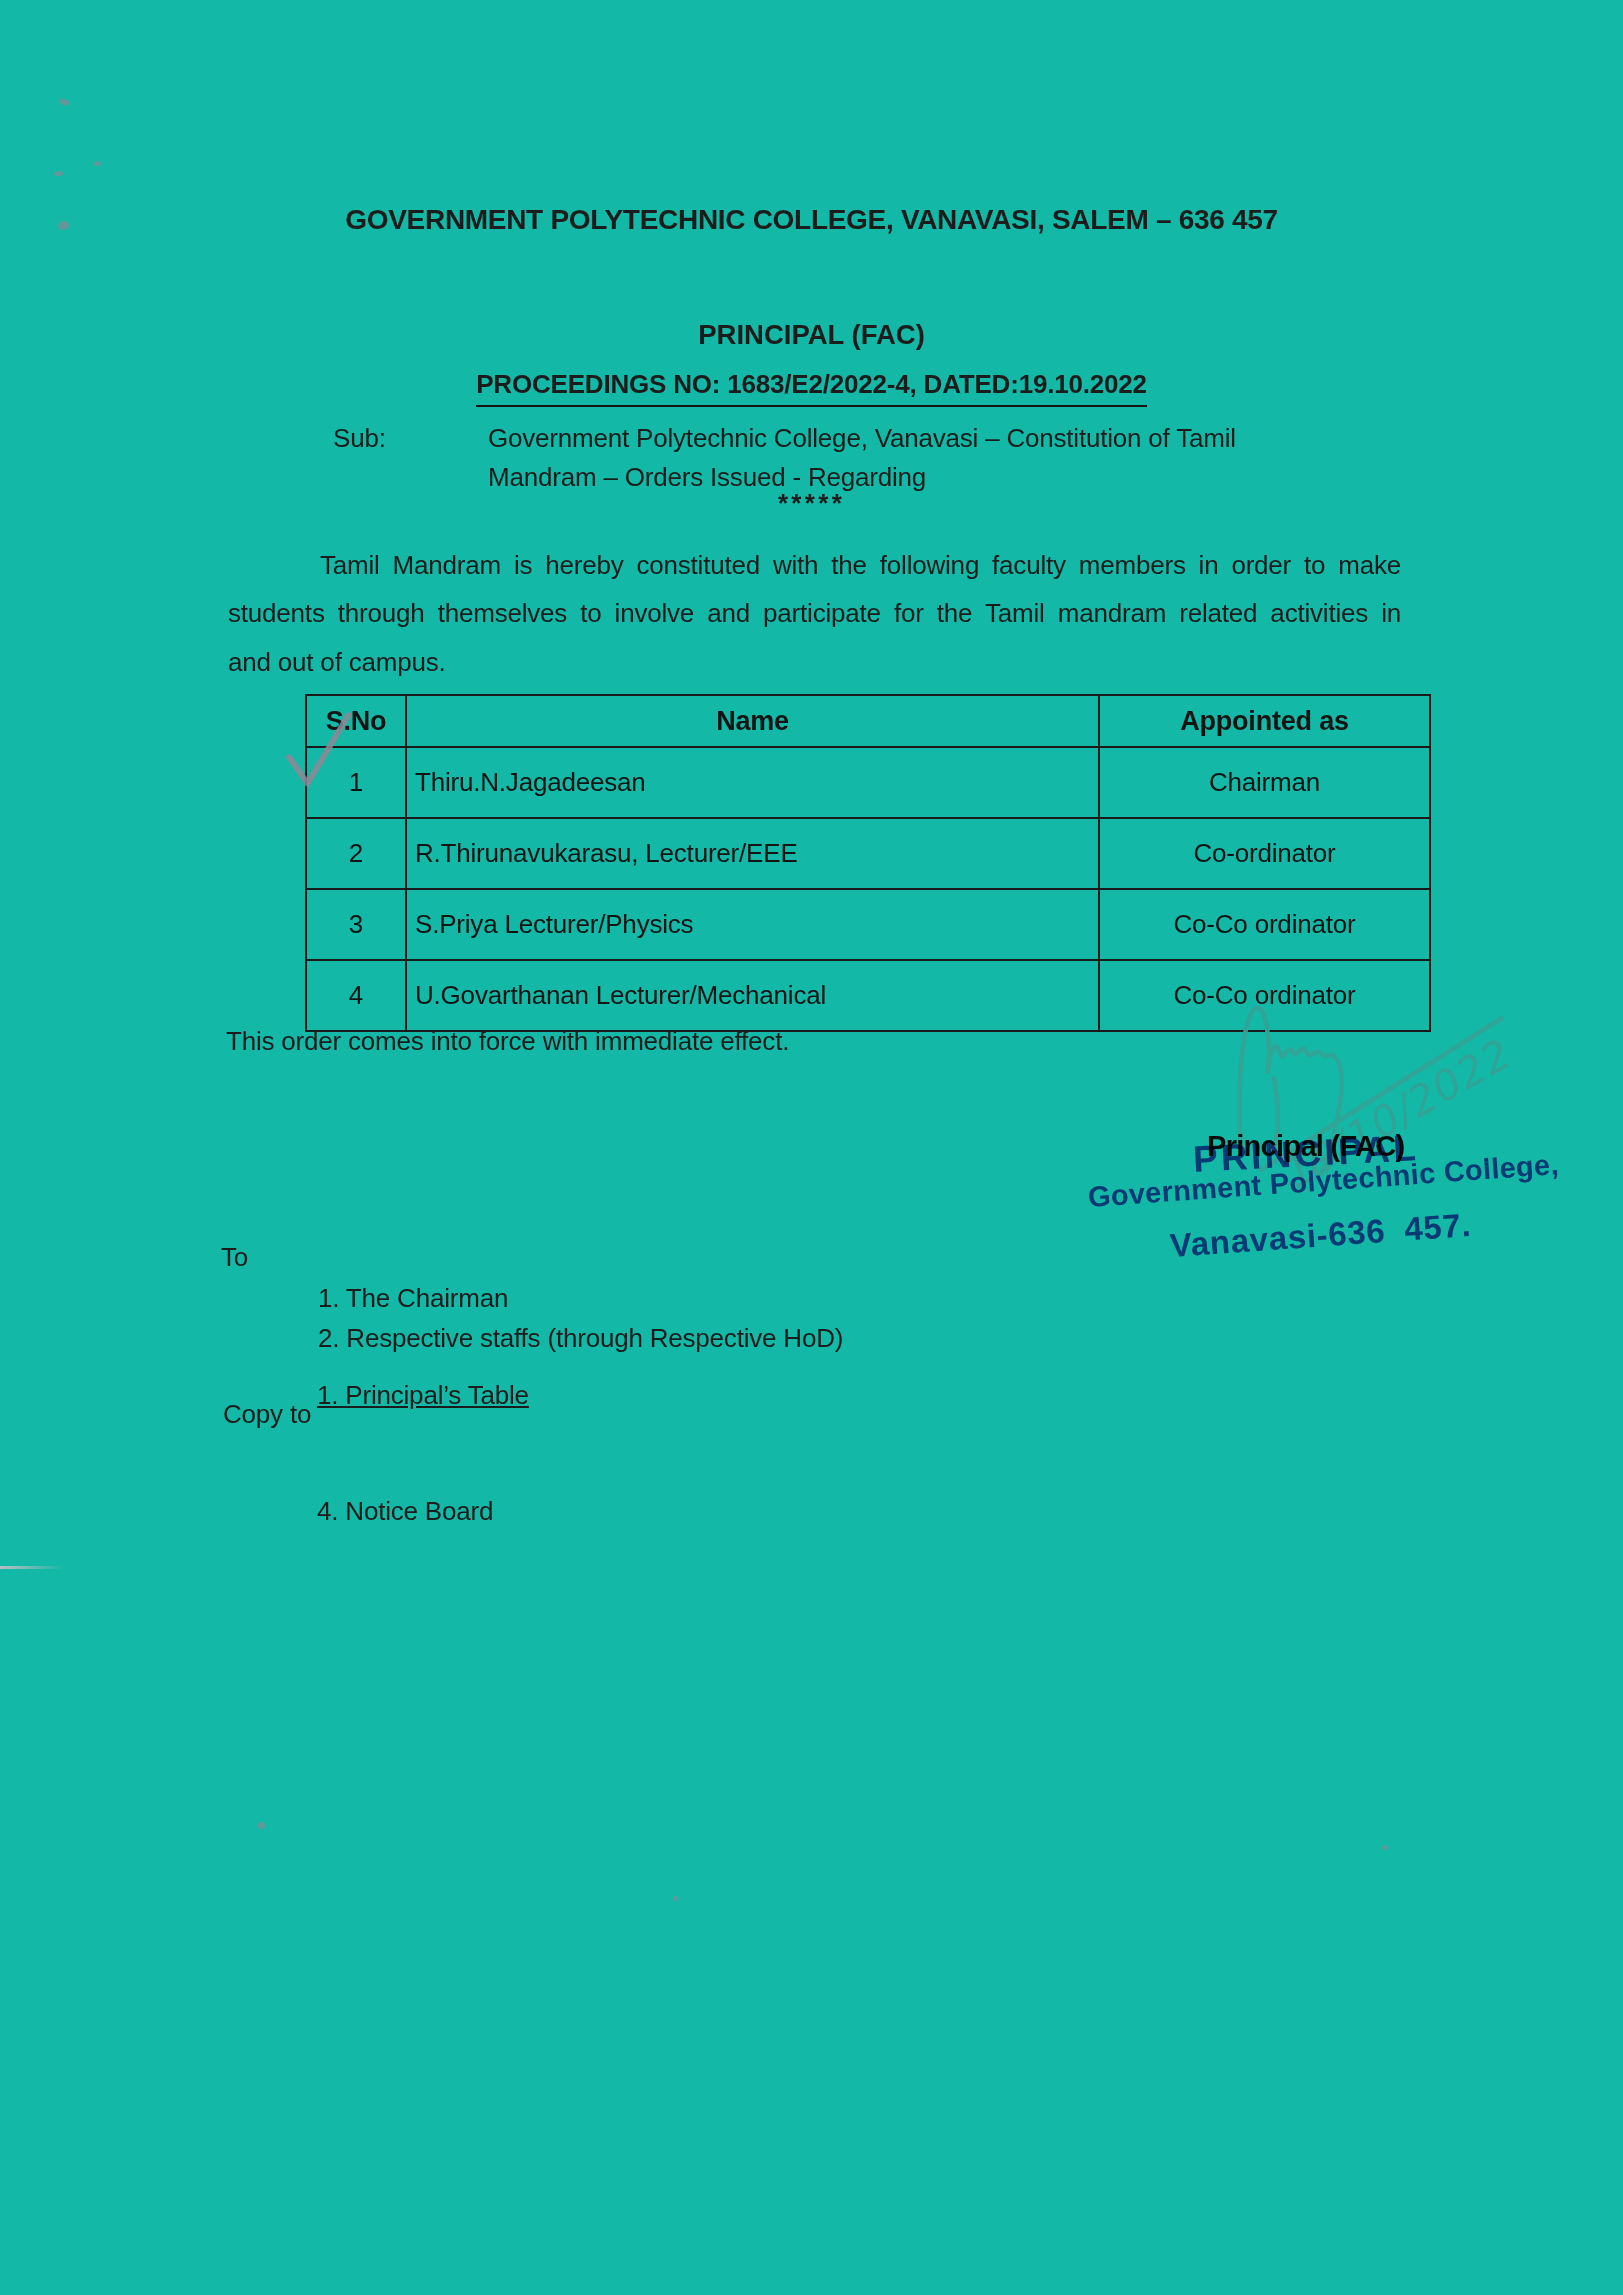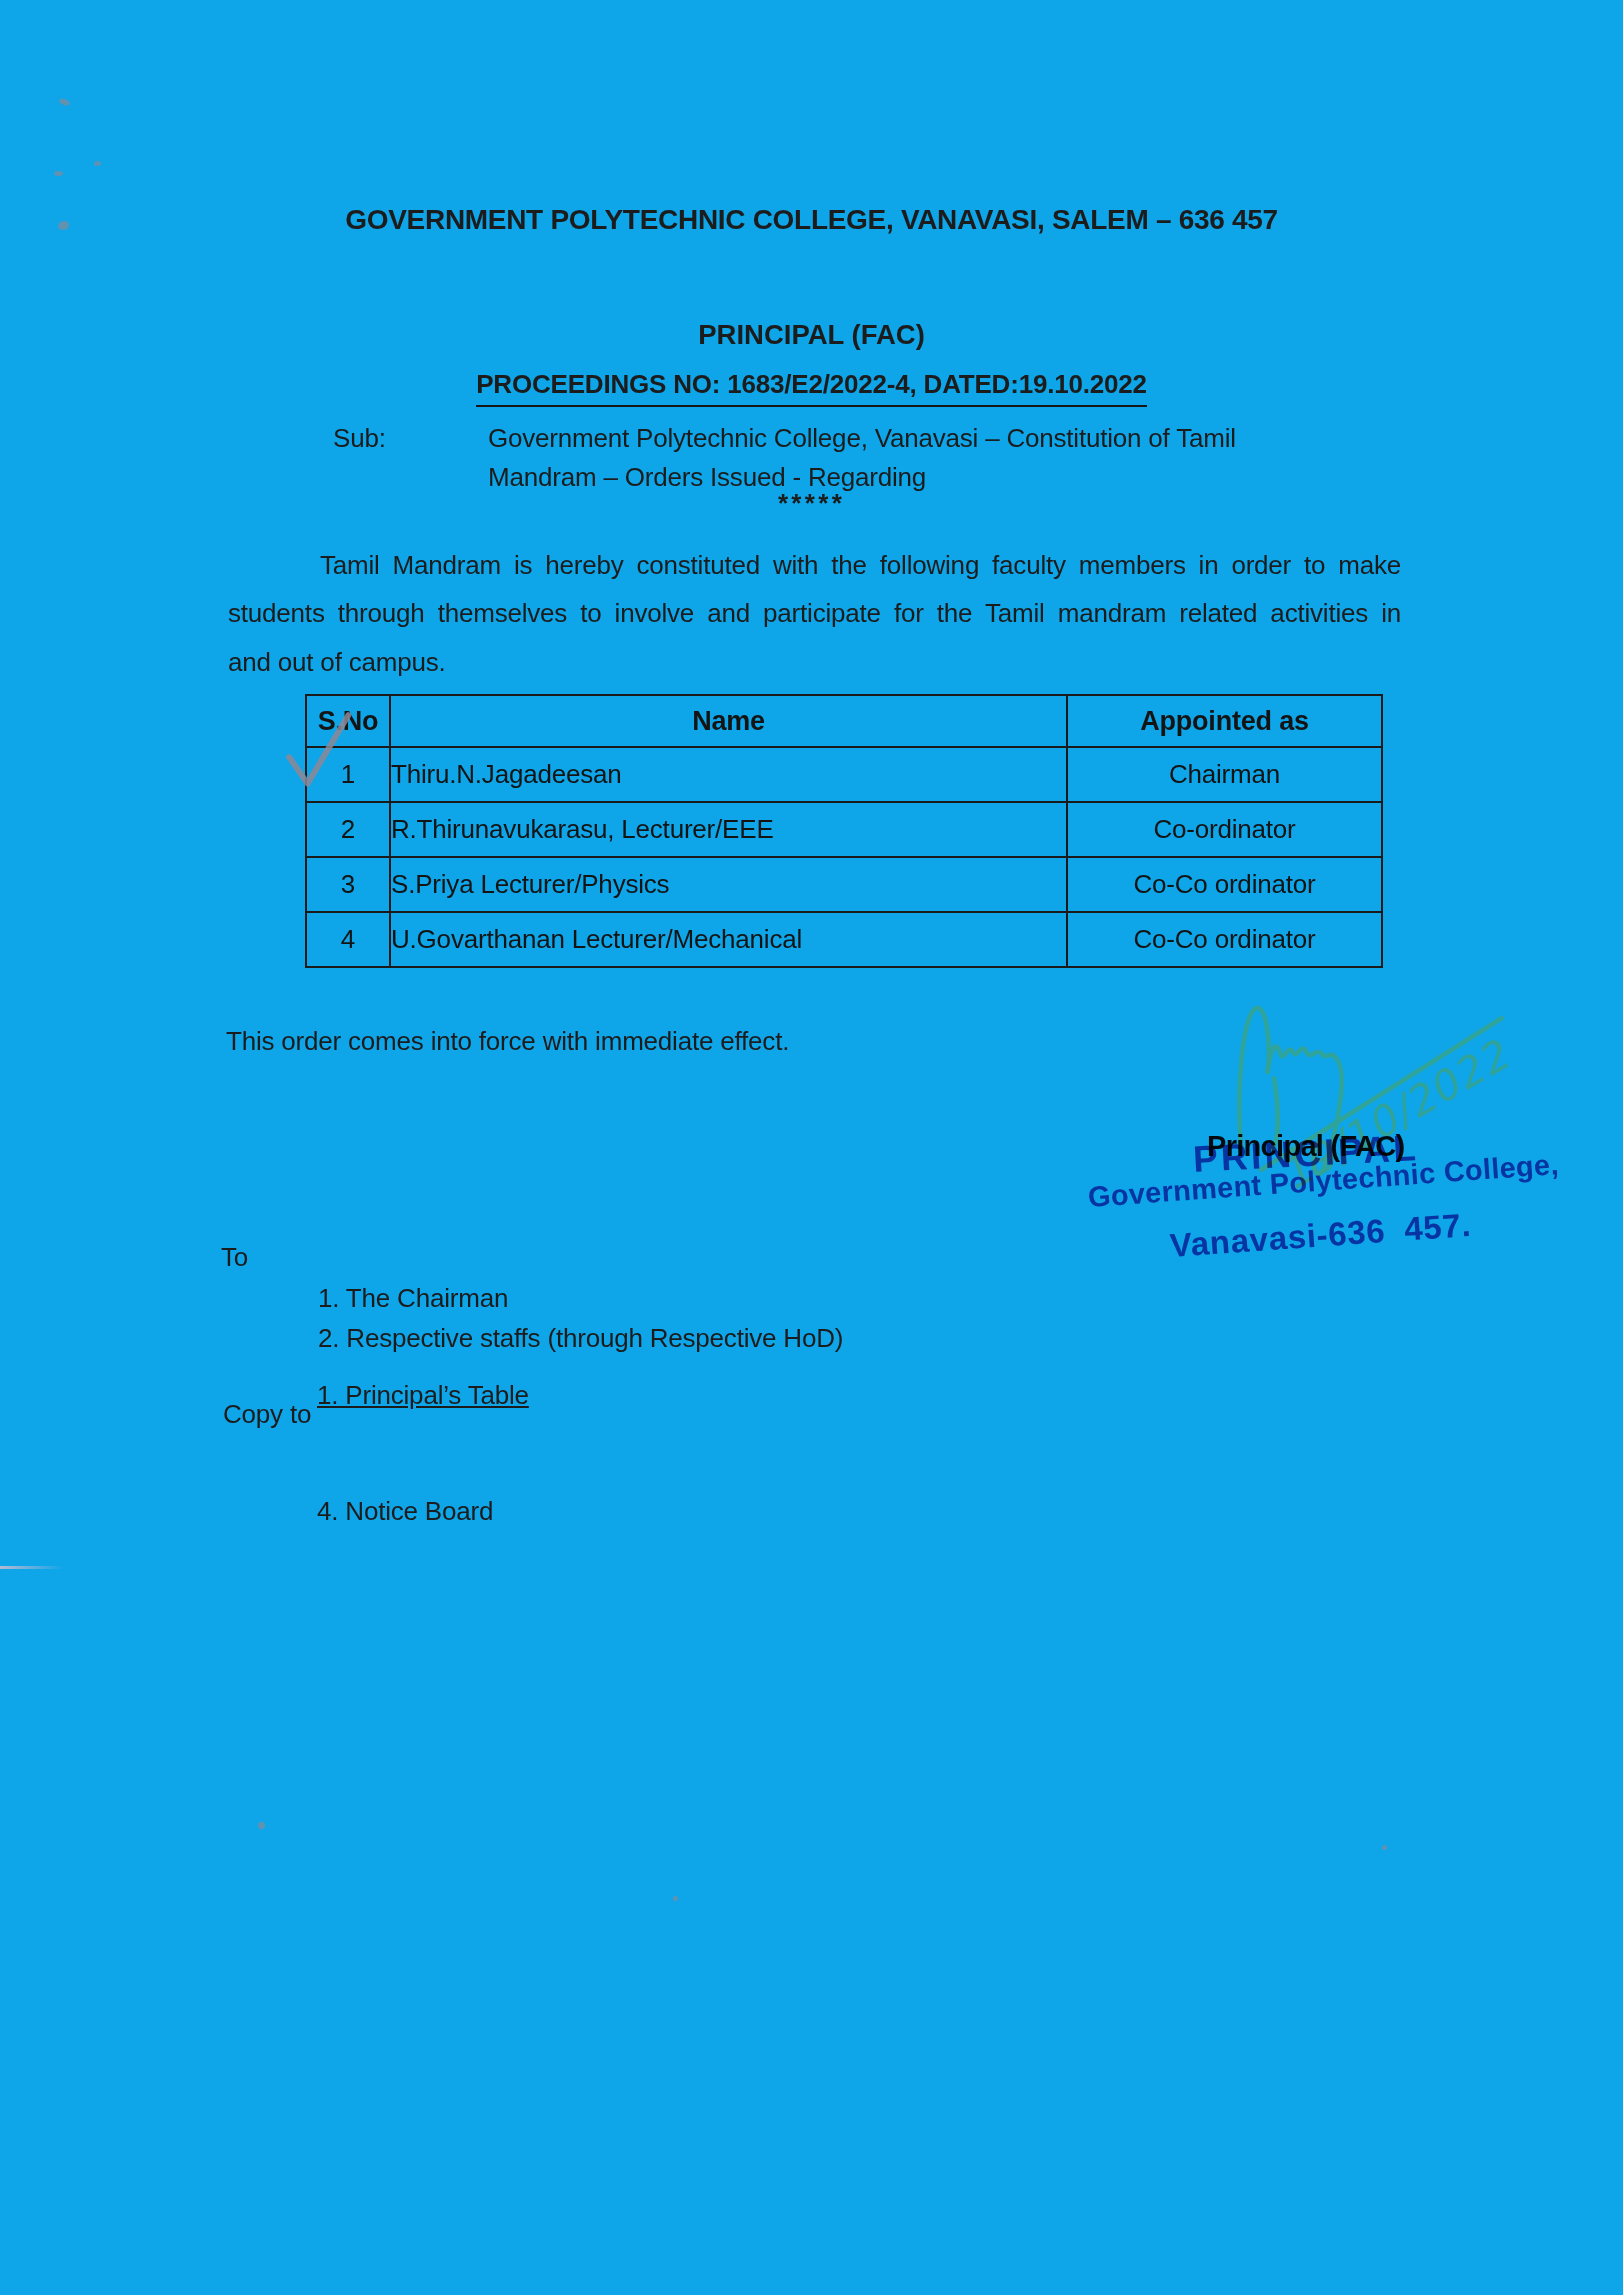--- a/index.html
+++ b/index.html
@@ -1,19 +1,19 @@
 <!DOCTYPE html>
 <html style="--ink: #31a396; --stamp: #4b38a6; --pencil: #8d8794; --streak: #f0bfcb;font-size:10.5px"><head>
 <meta charset="utf-8">
 <style>
   html,body{margin:0;padding:0;background:#e8e8e8;}
   .page{
     position:relative;
     width:1623px;height:2295px;
-    background:#0ea5e9;
+    background:#14b8a6;
     font-family:"Liberation Sans",sans-serif;
     color:#1c1c1c;
     overflow:hidden;
   }
   .abs{position:absolute;}
   .center{left:0;right:0;text-align:center;}
   .b{font-weight:bold;}
 
   .title-line{font-size:28px;letter-spacing:-0.3px;}
   .proceedings-wrap{left:0;right:0;text-align:center;}
@@ -22,21 +22,21 @@
 
   .doc-text{font-size:26px;letter-spacing:-0.2px;}
   .stars{font-size:26px;font-weight:bold;letter-spacing:3.3px;}
 
   .para-line{left:228px;width:1173px;font-size:26px;letter-spacing:-0.2px;
     text-align:justify;text-align-last:justify;white-space:normal;}
   .para-last{text-align:left;text-align-last:left;}
 
   table.faculty{border-collapse:collapse;table-layout:fixed;
     font-size:26px;letter-spacing:-0.2px;color:#141414;}
-  table.faculty td,table.faculty th{border:2px solid #1a1a1a;padding:0;vertical-align:middle;}
+  table.faculty td,table.faculty th{border:2px solid #1a1a1a;padding:8px;vertical-align:middle;}
   table.faculty{border:2.6px solid #141414;}
   th.h-sno{width:82px;text-align:center;font-size:27px;}
   th.h-name{width:675px;text-align:center;font-size:27px;}
   th.h-app{width:313px;text-align:center;font-size:27px;}
   td.c-sno{text-align:center;height:53px;}
   td.c-name{text-align:left;padding-left:19.6px;height:53px;margin-top:21px;}
   td.c-app{text-align:center;height:53px;}
   tr.hdr{height:52px;}
 
   .ink-stroke{fill:none;stroke:var(--ink);stroke-width:7;stroke-linecap:round;stroke-linejoin:round;opacity:0.95;}

